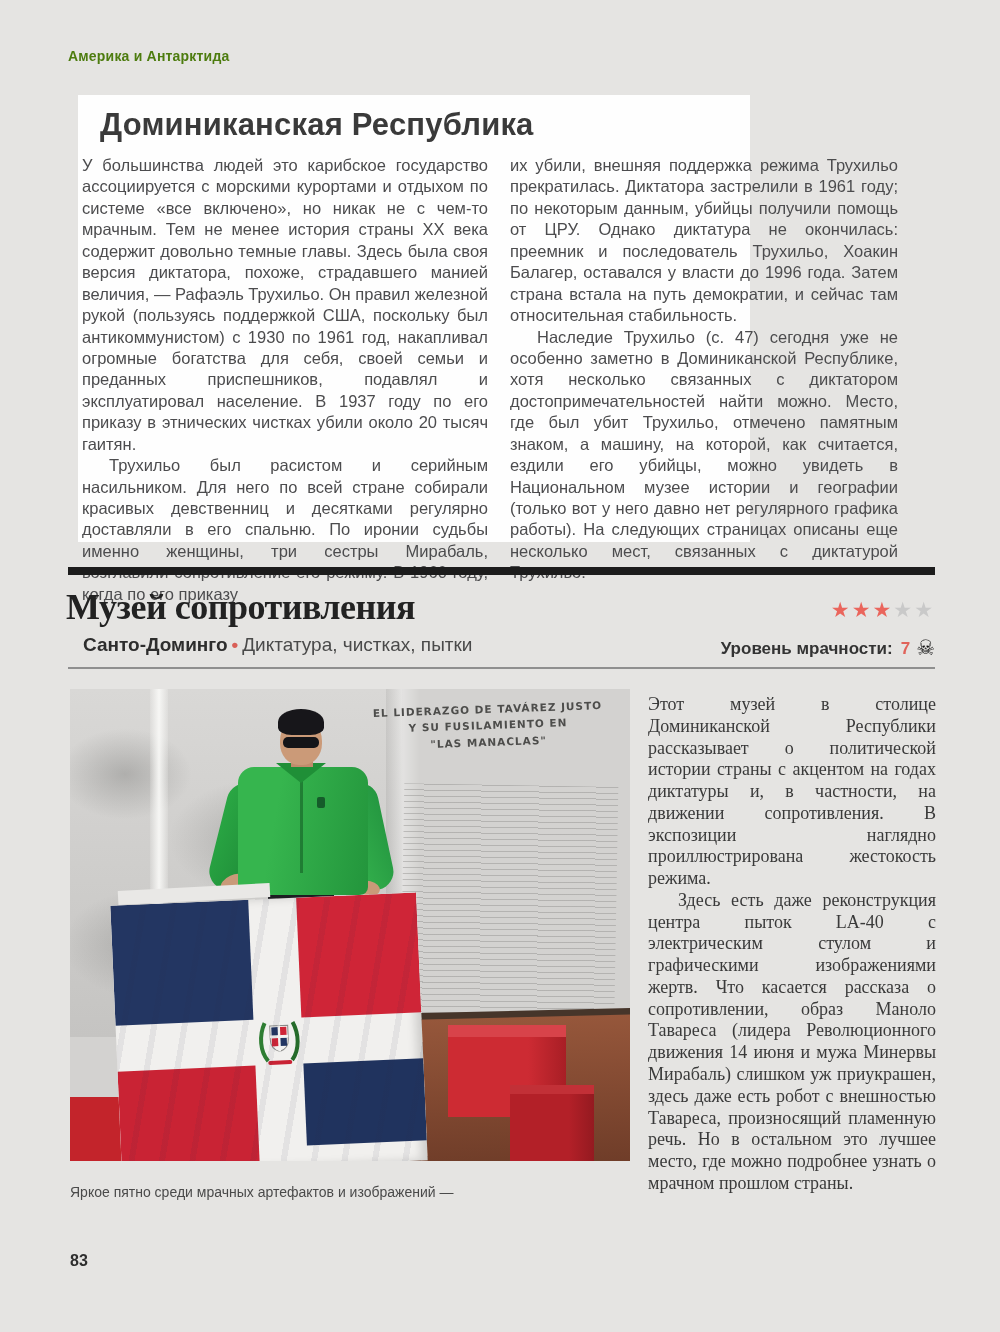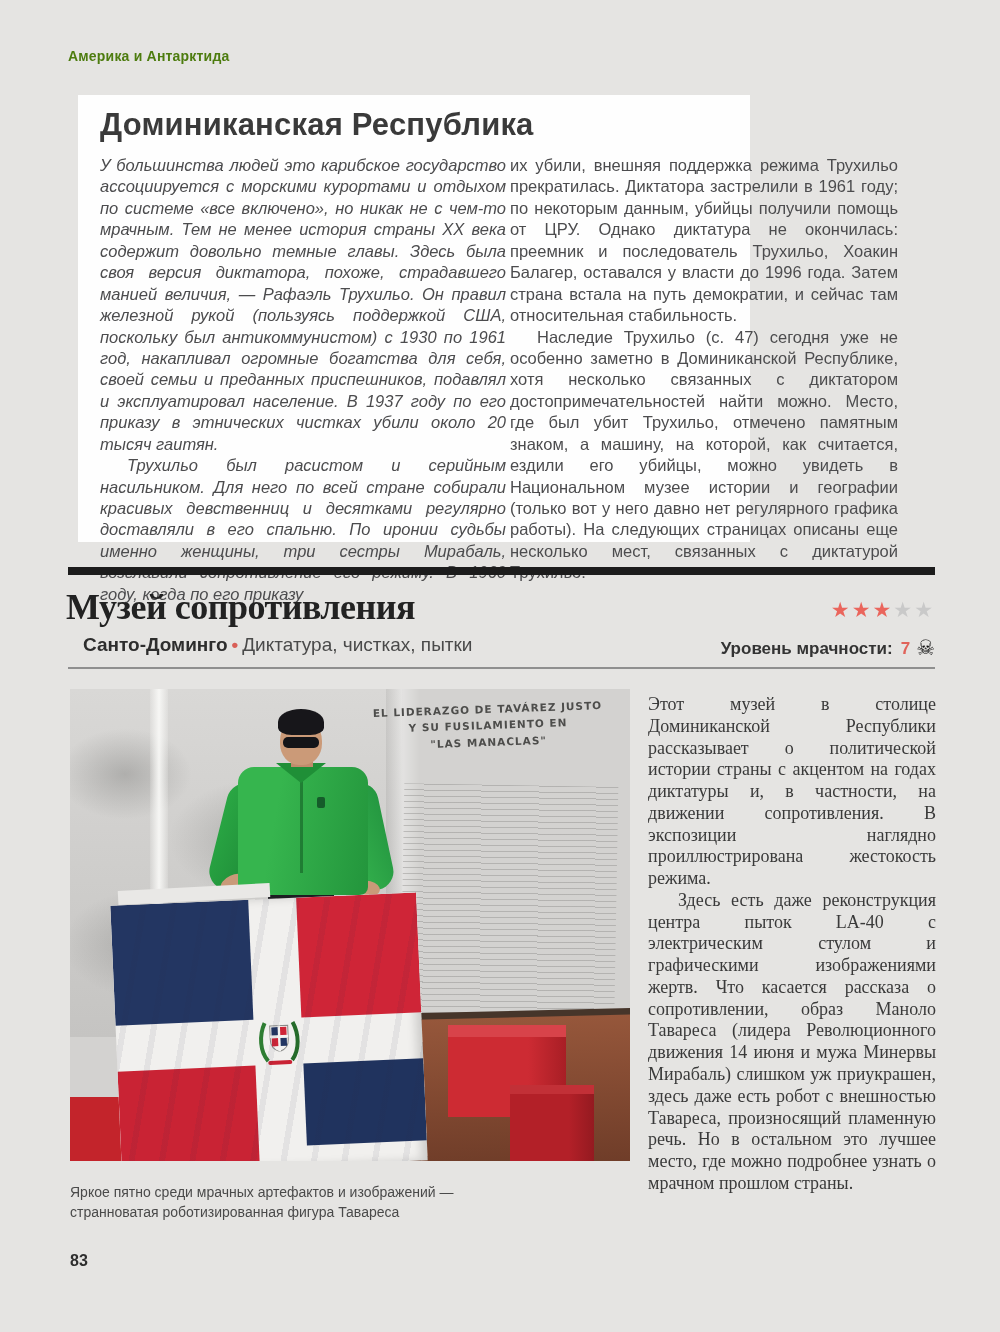--- a/index.html
+++ b/index.html
@@ -20,21 +20,21 @@
     position:absolute; left:78px; top:95px; width:672px; height:447px;
     background:#fefefe;
   }
   .card .title {
     position:absolute; left:22px; top:12px;
     font-size:31px; font-weight:bold; color:#3a3a3a; letter-spacing:.2px;
   }
   .col { position:absolute; top:60px; text-align:justify;
          font-size:16.5px; line-height:1.3; color:#4c4c4e; }
   .col p + p { text-indent:27px; }
-  .col1 { left:22px;  width:406px;font-style:italic; }
+  .col1 { left:4px;  width:406px; }
   .col2 { left:432px; width:388px; }
   
   .black-bar { position:absolute; left:68px; top:567px; width:867px; height:8px; background:#1c1c1c; }
   .museum-title {
     position:absolute; left:66px; top:586px;
     font-family:"Liberation Serif", serif;
     font-size:36px; font-weight:bold; color:#222; letter-spacing:-.5px;
   }
   .stars { position:absolute; top:598px; right:65px; font-family:"DejaVu Sans", sans-serif;
            font-size:21px; letter-spacing:2px; white-space:nowrap; }
@@ -223,18 +223,17 @@
     </div>
   </div>
 
   <div class="serif-col">
     <p>Этот музей в столице Доминиканской Республики рассказывает о политической истории страны с акцентом на годах диктатуры и, в частности, на движении сопротивления. В экспозиции наглядно проиллюстрирована жестокость режима.</p>
     <p>Здесь есть даже реконструкция центра пыток LA-40 с электрическим стулом и графическими изображениями жертв. Что касается рассказа о сопротивлении, образ Маноло Тавареса (лидера Революционного движения 14 июня и мужа Минервы Мирабаль) слишком уж приукрашен, здесь даже есть робот с внешностью Тавареса, произносящий пламенную речь. Но в остальном это лучшее место, где можно подробнее узнать о мрачном прошлом страны.</p>
   </div>
 
   <div class="caption">
     <div>Яркое пятно среди мрачных артефактов и изображений —</div>
-    <div>странноватая роботизированная фигура Тавареса</div>
   </div>
 
   <div class="pagenum">83</div>
 
 </div>
 
 </body></html>

